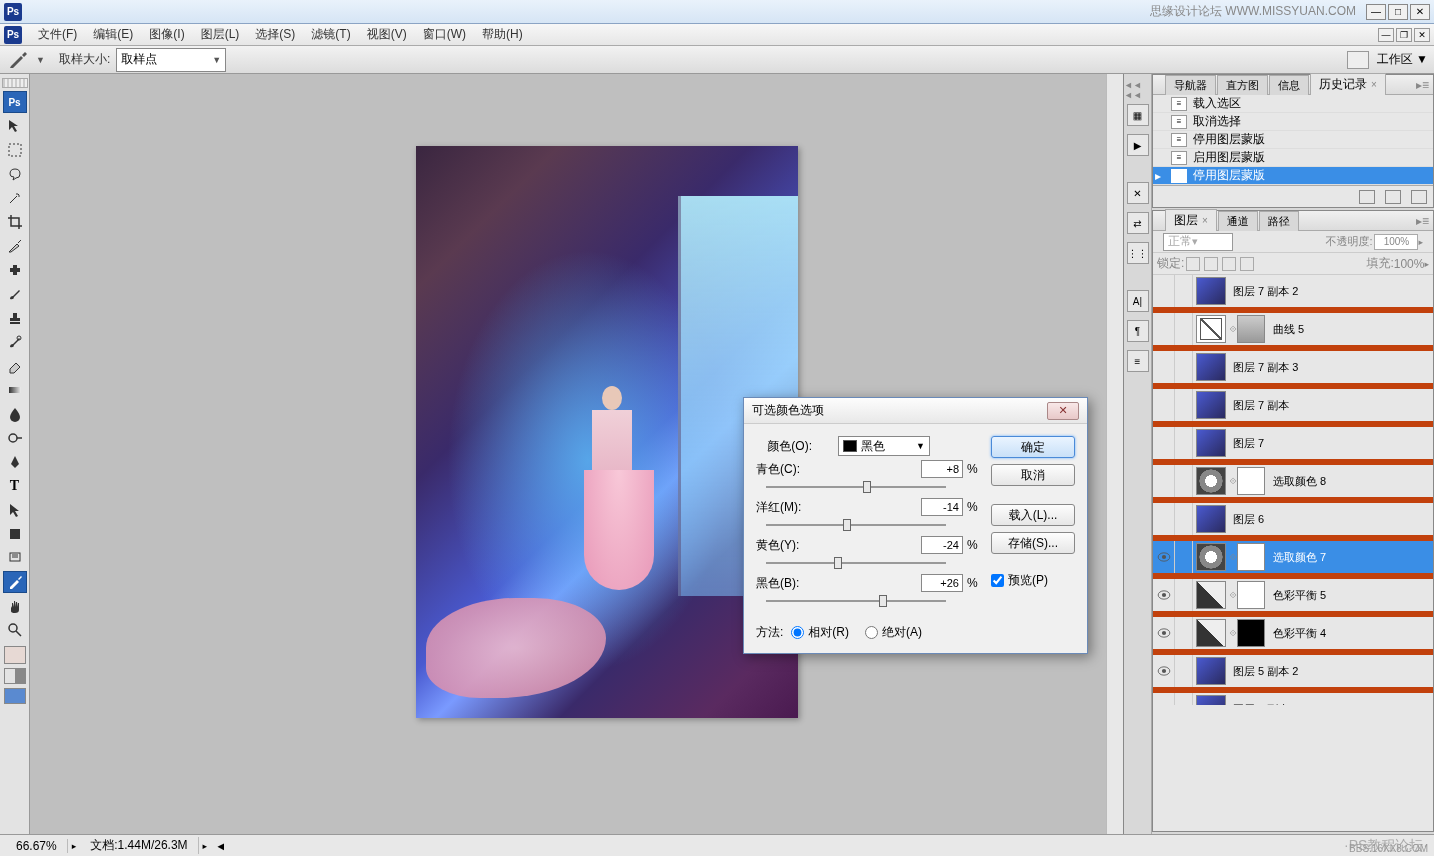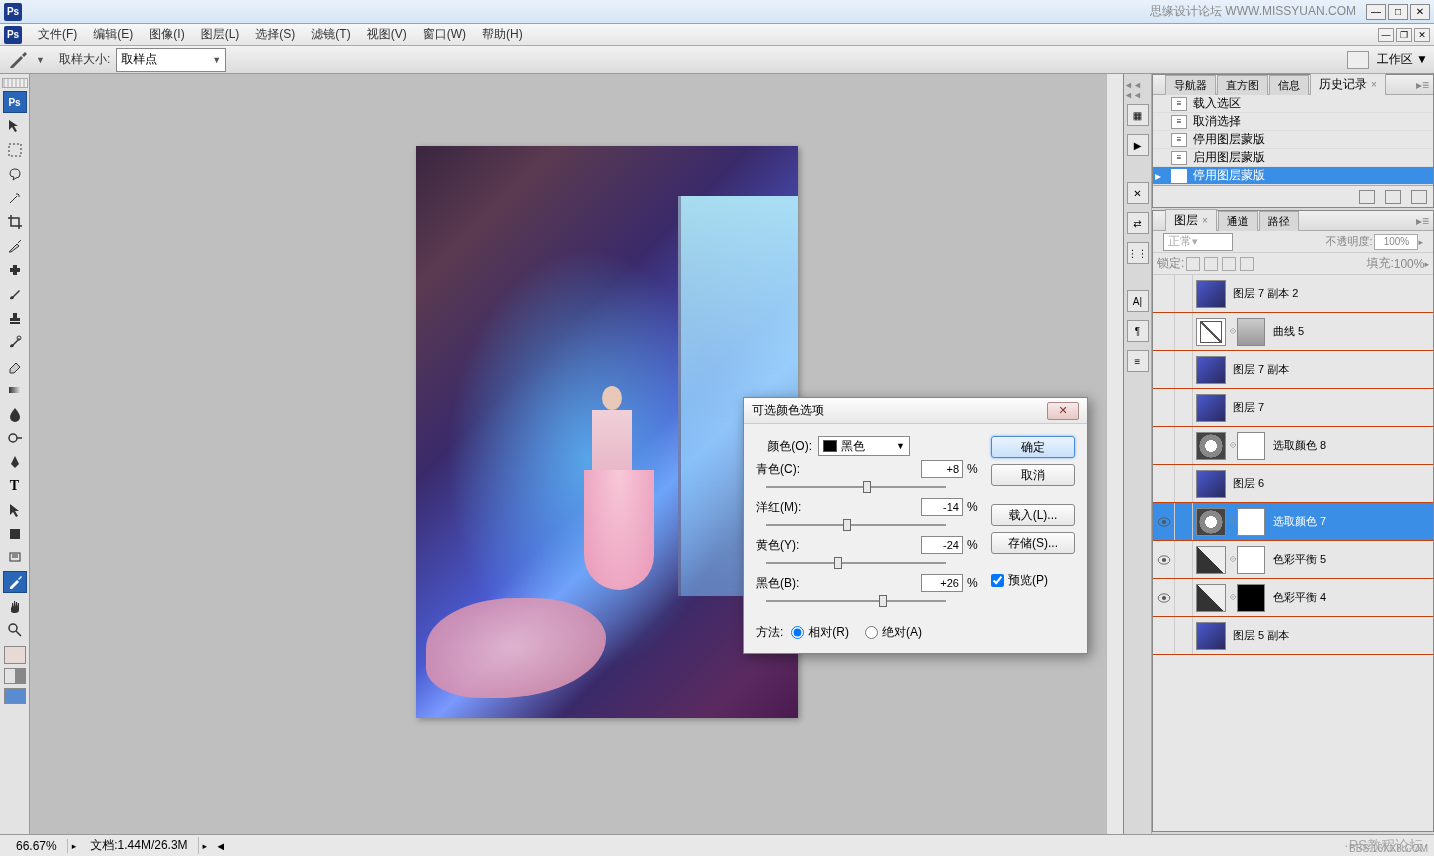--- a/index.html
+++ b/index.html
@@ -80,21 +80,21 @@
 .history-foot .fico { width:16px; height:14px; border:1px solid #888; }
 
 .layer-opts { display:flex; align-items:center; height:22px; padding:0 10px; border-bottom:1px solid #ccc; }
 .layer-opts .dd { width:70px; height:18px; border:1px solid #999; background:#fff; padding:0 4px; font-size:11px; display:flex; align-items:center; color:#aaa; }
 .layer-opts .lbl { margin-left:auto; color:#888; font-size:11px; }
 .layer-opts .pct { width:44px; height:16px; border:1px solid #aaa; background:#fff; font-size:10px; text-align:center; margin-left:2px; color:#888; display:flex; align-items:center; justify-content:center; }
 .layer-lock { display:flex; align-items:center; height:22px; padding:0 4px; border-bottom:1px solid #ccc; font-size:11px; color:#888; }
 .layer-lock .lico { width:14px; height:14px; border:1px solid #aaa; margin:0 2px; }
 
 .layer-list { overflow-y:auto; height:430px; }
-.layer-row { display:flex; align-items:center; height:38px; border-bottom:1px solid #c2410c; background:#e7e7e7; }
+.layer-row { display:flex; align-items:center; height:38px; border-bottom:6px solid #c2410c; background:#e7e7e7; }
 .layer-row.sel { background:#3a8ee6; color:#fff; }
 .layer-row .eye { width:22px; height:100%; border-right:1px solid #ccc; display:flex; align-items:center; justify-content:center; }
 .layer-row .link { width:18px; height:100%; border-right:1px solid #ccc; }
 .layer-row .thumb { width:30px; height:28px; border:1px solid #888; margin:0 3px; background:linear-gradient(135deg,#4a5ad0,#2a2a60); }
 .layer-row .thumb.adj { background:#ccc; display:flex; align-items:center; justify-content:center; }
 .layer-row .thumb.adj.sc { background:radial-gradient(circle,#fff 30%,#888 31%,#888 60%,#444 61%); }
 .layer-row .thumb.adj.cb { background:linear-gradient(45deg,#333 50%,#eee 50%); }
 .layer-row .thumb.adj.cv { background:#fff; }
 .layer-row .thumb.adj.cv::after { content:""; display:block; width:20px; height:20px; border:1px solid #555; border-radius:0; background:linear-gradient(45deg,transparent 45%,#555 46%,#555 54%,transparent 55%); margin:3px auto; }
 .layer-row .mask { width:28px; height:28px; border:1px solid #888; background:#fff; margin-right:4px; }
@@ -106,21 +106,21 @@
 
 
 .dialog { position:absolute; left:743px; top:397px; width:345px; background:#f0f0f0; border:1px solid #6a8ab8; box-shadow:3px 3px 12px rgba(0,0,0,0.4); }
 .dialog .dtitle { height:26px; background:linear-gradient(#fdfdfd,#e8e8e8); border-bottom:1px solid #ccc; display:flex; align-items:center; padding:0 8px; }
 .dialog .dtitle .dclose { margin-left:auto; width:32px; height:18px; border:1px solid #a88; background:linear-gradient(#f8e8e8,#e8c8c8); border-radius:2px; display:flex; align-items:center; justify-content:center; color:#833; font-size:11px; }
 .dialog .dbody { display:flex; padding:12px; }
 .dialog .dleft { flex:1; }
 .dialog .dright { width:84px; margin-left:10px; display:flex; flex-direction:column; gap:6px; }
 .dialog .dbtn { height:22px; border:1px solid #888; background:linear-gradient(#fdfdfd,#e6e6e6); border-radius:3px; display:flex; align-items:center; justify-content:center; font-size:12px; }
 .dialog .dbtn.primary { border-color:#4a8ad8; background:linear-gradient(#eaf4ff,#c8e0f8); box-shadow:0 0 3px #6aafff; }
-.dialog .drow { display:flex; align-items:center; margin-bottom:4px; }
+.dialog .drow { display:flex; align-items:center; margin-bottom:4px;gap:20px; }
 .dialog .drow .dl { width:56px; text-align:right; margin-right:6px; }
 .dialog .colorsel { display:flex; align-items:center; width:92px; height:20px; border:1px solid #888; background:#fff; padding:0 4px; }
 .dialog .colorsel .sw { width:14px; height:12px; background:#000; border:1px solid #555; margin-right:4px; }
 .dialog .slider-row { margin-bottom:2px; }
 .dialog .slider-row .top { display:flex; align-items:center; }
 .dialog .slider-row .sl { width:60px; }
 .dialog .slider-row .sval { width:42px; height:18px; border:1px solid #888; background:#fff; text-align:right; padding-right:3px; margin-left:auto; margin-right:4px; font-size:11px; display:flex; align-items:center; justify-content:flex-end; }
 .dialog .slider-row .pct { width:14px; }
 .dialog .slider { position:relative; height:18px; margin-left:10px; width:180px; }
 .dialog .slider .track { position:absolute; top:8px; left:0; right:0; height:2px; background:#999; }
@@ -421,20 +421,26 @@
               <div class="link"></div>
               <div class="thumb adj cv"></div>
               <span class="chain">⟐</span>
               <div class="mask img"></div>
               <span class="lname">曲线 5</span>
             </div>
             <div class="layer-row">
               <div class="eye"></div>
               <div class="link"></div>
               <div class="thumb"></div>
+              <span class="lname">图层 7 副本 3</span>
+            </div>
+            <div class="layer-row">
+              <div class="eye"></div>
+              <div class="link"></div>
+              <div class="thumb"></div>
               <span class="lname">图层 7 副本</span>
             </div>
             <div class="layer-row">
               <div class="eye"></div>
               <div class="link"></div>
               <div class="thumb"></div>
               <span class="lname">图层 7</span>
             </div>
             <div class="layer-row">
               <div class="eye"></div>
@@ -481,20 +487,31 @@
                 <svg viewBox="0 0 16 12">
                   <ellipse cx="8" cy="6" rx="7" ry="5" fill="none" stroke="#555"></ellipse>
                   <circle cx="8" cy="6" r="2.5" fill="#555"></circle>
                 </svg>
               </div>
               <div class="link"></div>
               <div class="thumb adj cb"></div>
               <span class="chain">⟐</span>
               <div class="mask dark"></div>
               <span class="lname">色彩平衡 4</span>
+            </div>
+            <div class="layer-row">
+              <div class="eye">
+                <svg viewBox="0 0 16 12">
+                  <ellipse cx="8" cy="6" rx="7" ry="5" fill="none" stroke="#555"></ellipse>
+                  <circle cx="8" cy="6" r="2.5" fill="#555"></circle>
+                </svg>
+              </div>
+              <div class="link"></div>
+              <div class="thumb"></div>
+              <span class="lname">图层 5 副本 2</span>
             </div>
             <div class="layer-row">
               <div class="eye"></div>
               <div class="link"></div>
               <div class="thumb"></div>
               <span class="lname">图层 5 副本</span>
             </div>
           </div>
       </div>
     </div>

